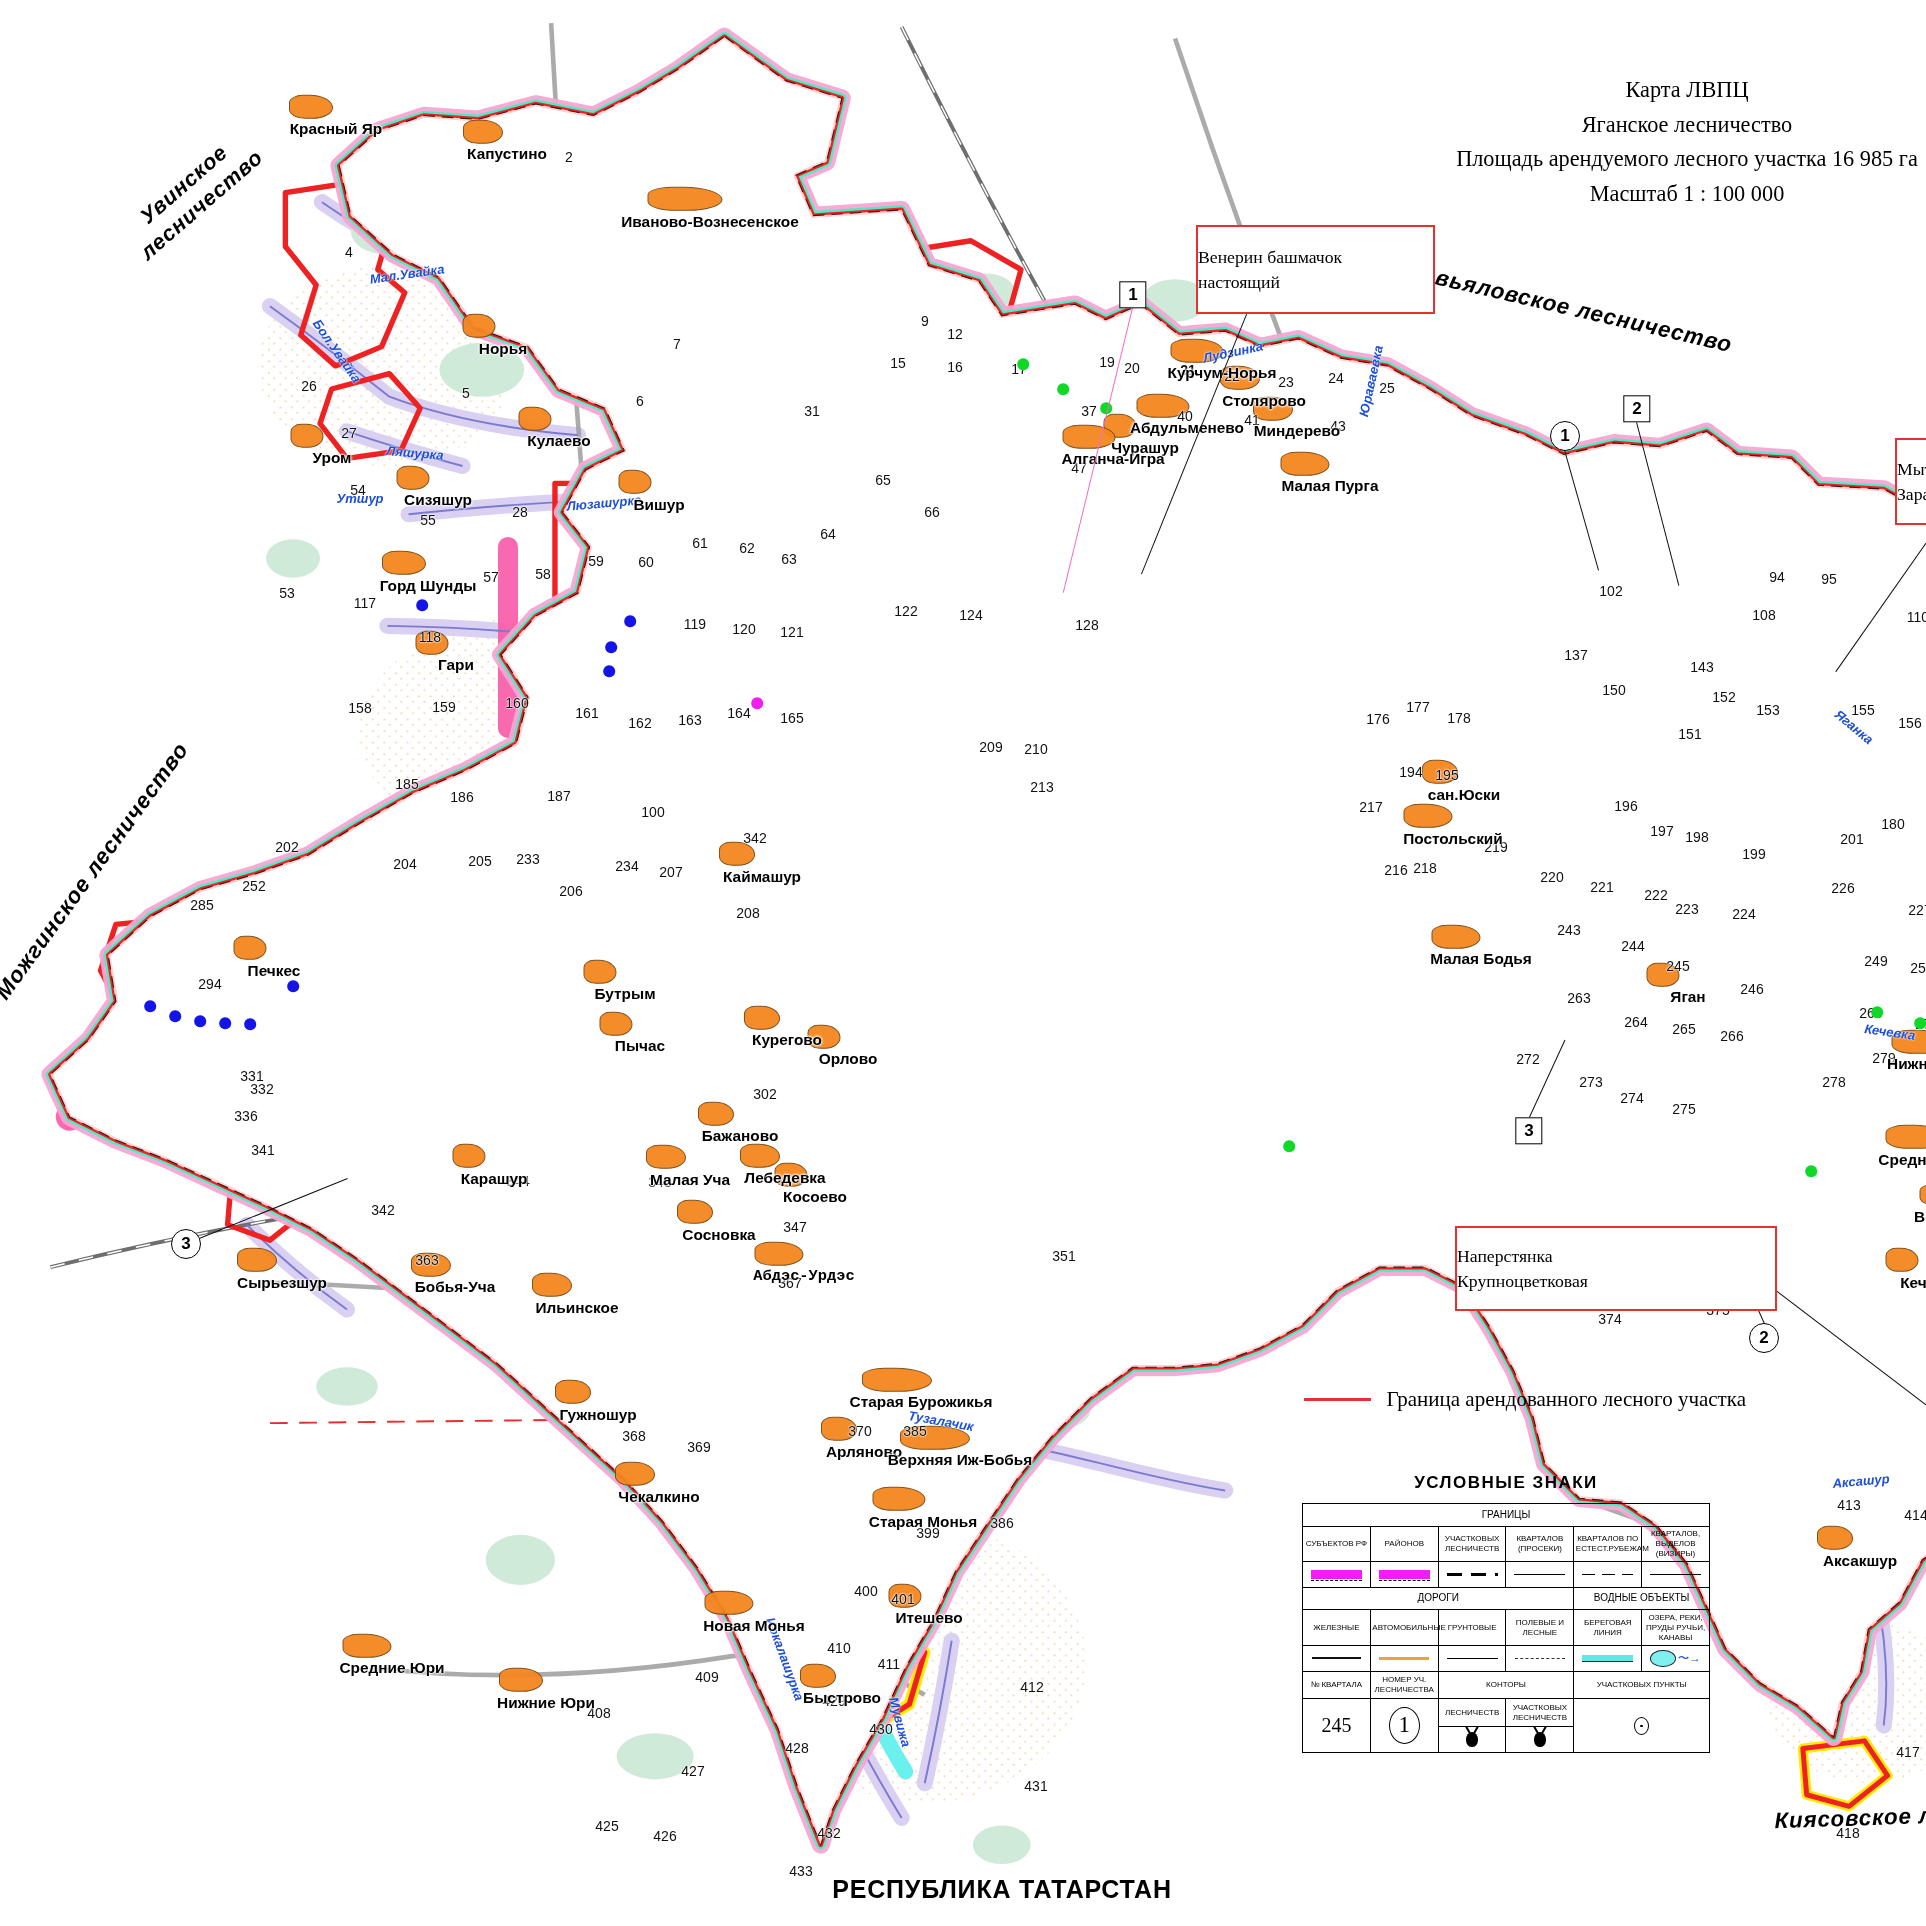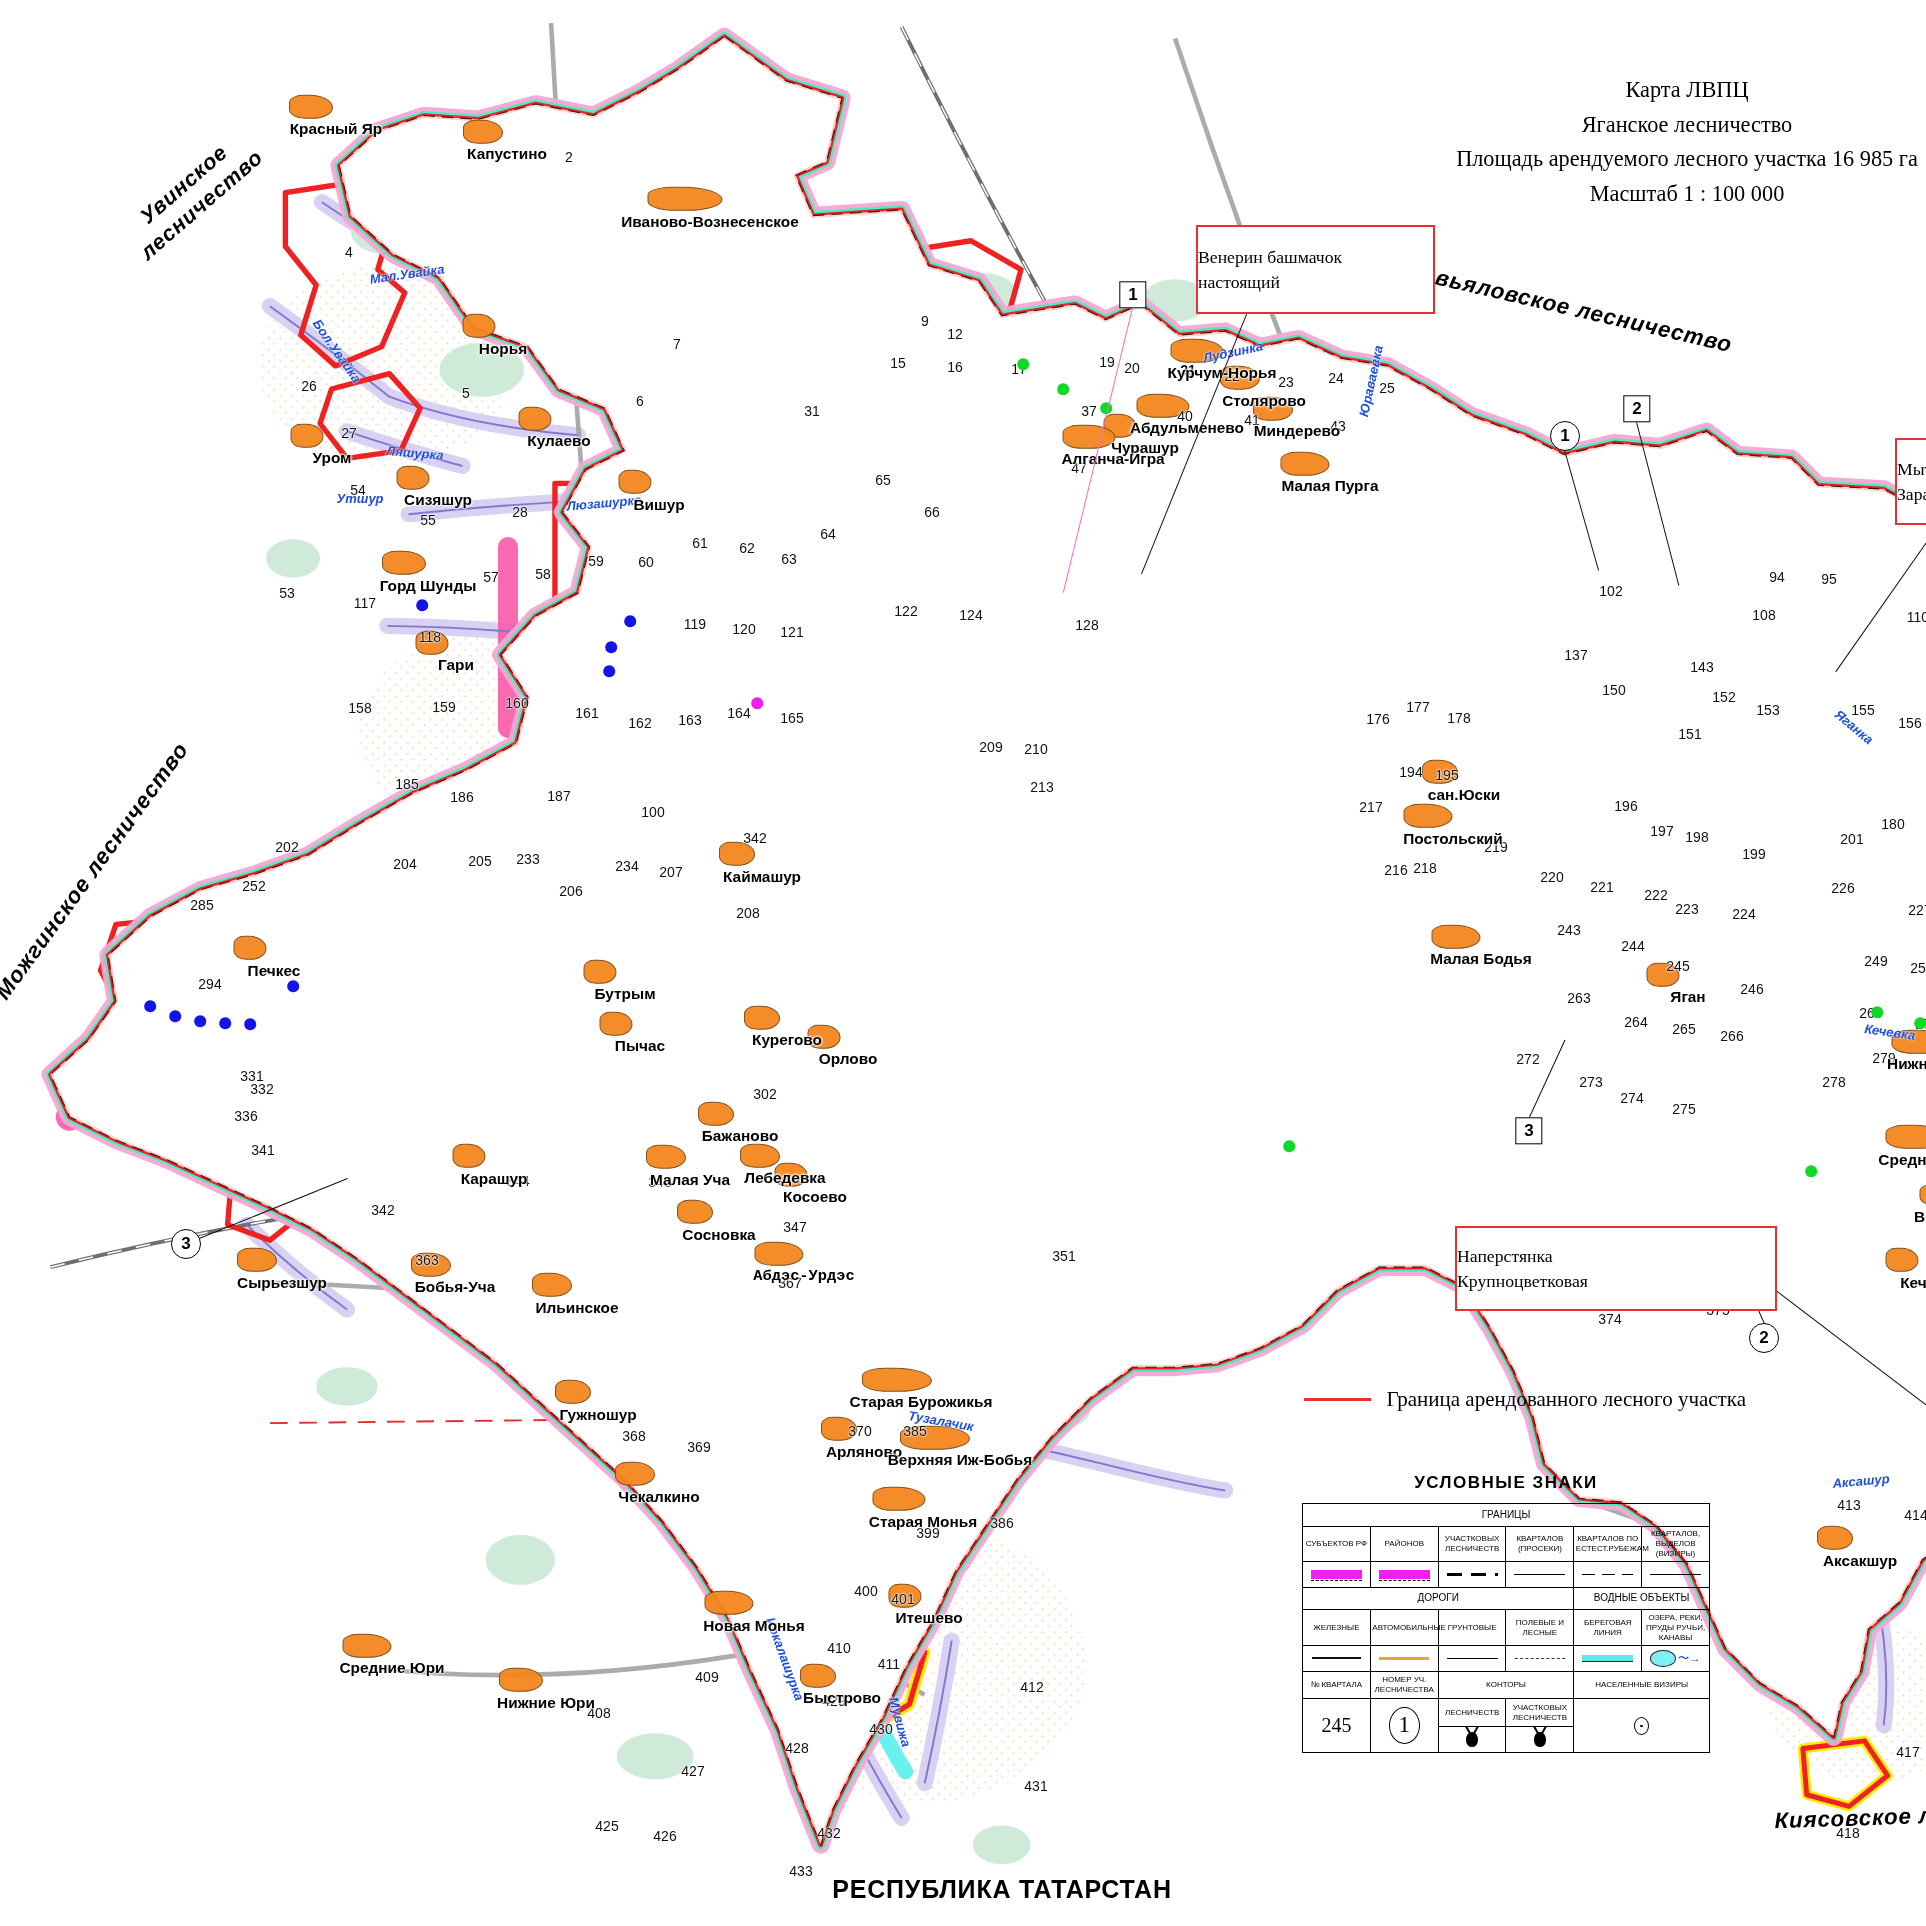--- a/index.html
+++ b/index.html
@@ -704,21 +704,21 @@
                 <span class="s s-lake">
                   <i></i>
                   <u>〜→</u>
                 </span>
               </td>
             </tr>
             <tr>
               <td class="hd">№ КВАРТАЛА</td>
               <td class="hd">НОМЕР УЧ. ЛЕСНИЧЕСТВА</td>
               <td class="hd" colspan="2">КОНТОРЫ</td>
-              <td class="hd" colspan="2" rowspan="1">НАСЕЛЕННЫЕ ВИЗИРЫ</td>
+              <td class="hd" colspan="2" rowspan="1">УЧАСТКОВЫХ ПУНКТЫ</td>
             </tr>
             <tr>
               <td rowspan="2"><span class="bignum">245</span></td>
               <td rowspan="2">
                 <span class="numcirc">1</span>
               </td>
               <td class="hd">ЛЕСНИЧЕСТВ</td>
               <td class="hd">УЧАСТКОВЫХ ЛЕСНИЧЕСТВ</td>
               <td class="sym" colspan="2" rowspan="2">
                 <span class="s s-cdot"></span>

